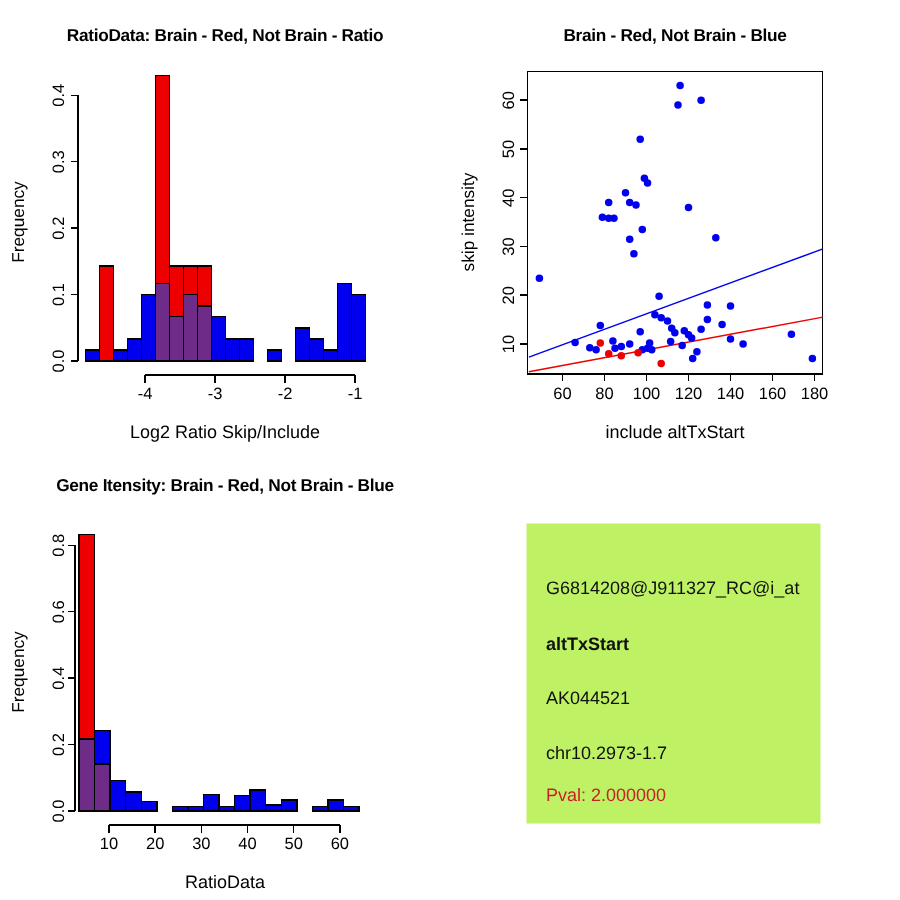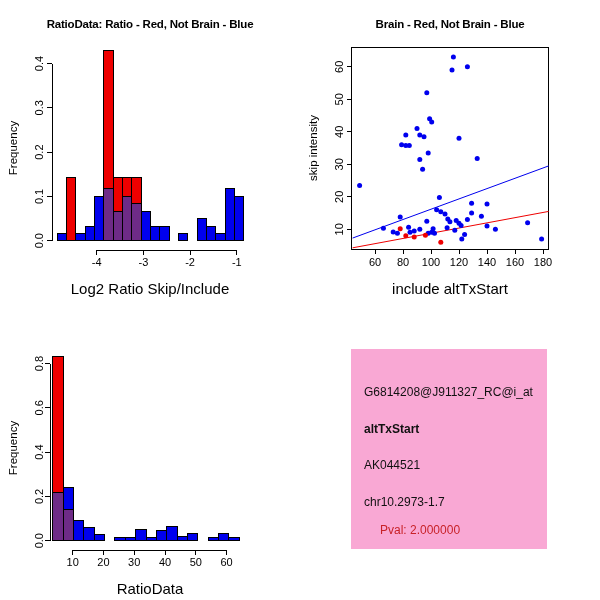--- a/index.html
+++ b/index.html
@@ -4,26 +4,26 @@
 <style>
   html,body{margin:0;padding:0;background:#ffffff;}
   body{width:600px;height:600px;font-family:"Liberation Sans",sans-serif;}
   .canvas{position:relative;width:600px;height:600px;background:#ffffff;overflow:hidden;}
   .panel{position:absolute;width:300px;height:300px;}
   #p-tl{left:0;top:0;} #p-tr{left:300px;top:0;} #p-bl{left:0;top:300px;} #p-br{left:300px;top:300px;}
   .panel svg{position:absolute;left:0;top:0;}
   .chart-title{position:absolute;left:150px;top:24px;transform:translate(-50%,-50%);
     font-weight:bold;font-size:11.5px;letter-spacing:-0.2px;white-space:nowrap;color:#000;}
   .xlab{position:absolute;left:150px;top:288px;transform:translate(-50%,-50%);
-    font-size:15px;color:#000;white-space:nowrap;}
+    font-size:12px;color:#000;white-space:nowrap;}
   .ylab{position:absolute;left:13px;top:148px;transform:translate(-50%,-50%) rotate(-90deg);
     font-size:11.5px;color:#000;white-space:nowrap;}
   .info-box{position:absolute;left:51px;top:49px;width:196px;height:200px;}
   .info-line{position:absolute;left:13px;font-size:12px;color:#111;white-space:nowrap;}
-  .il0{top:36px;} .il1{top:73px;font-weight:bold;} .il2{top:109px;text-align:right;} .il3{top:146px;} .il4{top:174px;margin-left:16px;}
+  .il0{top:36px;} .il1{top:73px;font-weight:bold;} .il2{top:109px;text-align:right;} .il3{top:146px;} .il4{top:174px;}
   svg text{font-family:"Liberation Sans",sans-serif;font-size:11px;fill:#000;}
 </style>
 </head>
 <body>
 
 <div class="canvas">
 
   <section class="panel" id="p-tl">
     <svg id="svg-ratio_hist" width="300" height="300">
         <g>
@@ -72,21 +72,21 @@
           <rect x="150.40500000000003" y="226.081" width="9.340000000000002" height="14.619000000000002" fill="#0000EE" stroke="#000" stroke-width="1" shape-rendering="crispEdges"></rect>
           <rect x="159.74500000000003" y="226.081" width="9.340000000000002" height="14.619000000000002" fill="#0000EE" stroke="#000" stroke-width="1" shape-rendering="crispEdges"></rect>
           <rect x="178.425" y="233.16899999999998" width="9.340000000000002" height="7.531000000000001" fill="#0000EE" stroke="#000" stroke-width="1" shape-rendering="crispEdges"></rect>
           <rect x="197.10500000000002" y="218.54999999999998" width="9.340000000000002" height="22.150000000000002" fill="#0000EE" stroke="#000" stroke-width="1" shape-rendering="crispEdges"></rect>
           <rect x="206.44500000000005" y="226.081" width="9.340000000000002" height="14.619000000000002" fill="#0000EE" stroke="#000" stroke-width="1" shape-rendering="crispEdges"></rect>
           <rect x="215.78500000000003" y="233.16899999999998" width="9.340000000000002" height="7.531000000000001" fill="#0000EE" stroke="#000" stroke-width="1" shape-rendering="crispEdges"></rect>
           <rect x="225.12500000000006" y="188.86899999999997" width="9.340000000000002" height="51.831" fill="#0000EE" stroke="#000" stroke-width="1" shape-rendering="crispEdges"></rect>
           <rect x="234.46500000000003" y="196.39999999999998" width="9.340000000000002" height="44.300000000000004" fill="#0000EE" stroke="#000" stroke-width="1" shape-rendering="crispEdges"></rect>
         </g>
       </svg>
-    <div class="chart-title">RatioData: Ratio - Red, Not Brain - Blue</div>
+    <div class="chart-title">RatioData: Brain - Red, Not Brain - Ratio</div>
     <div class="ylab">Frequency</div>
     <div class="xlab">Log2 Ratio Skip/Include</div>
   </section>
 
   <section class="panel" id="p-tr">
     <svg id="svg-scatter" width="300" height="300">
         <rect x="51.7" y="47.7" width="196.60000000000002" height="201.60000000000002" fill="none" stroke="#000000" stroke-width="1" shape-rendering="crispEdges"></rect>
         <g>
           <line x1="75" y1="249.3" x2="75" y2="254.3" stroke="#000000" stroke-width="1" shape-rendering="crispEdges"></line>
           <text x="75" y="263" text-anchor="middle" dominant-baseline="middle">60</text>
@@ -234,26 +234,27 @@
           <rect x="146.02490999999998" y="237.82049999999998" width="10.36949" height="2.8794999999999997" fill="#0000EE" stroke="#000" stroke-width="1" shape-rendering="crispEdges"></rect>
           <rect x="156.39440000000002" y="230.28949999999998" width="10.36949" height="10.4105" fill="#0000EE" stroke="#000" stroke-width="1" shape-rendering="crispEdges"></rect>
           <rect x="166.76389" y="226.7455" width="10.36949" height="13.9545" fill="#0000EE" stroke="#000" stroke-width="1" shape-rendering="crispEdges"></rect>
           <rect x="177.13338" y="236.713" width="10.36949" height="3.9869999999999997" fill="#0000EE" stroke="#000" stroke-width="1" shape-rendering="crispEdges"></rect>
           <rect x="187.50287" y="233.39049999999997" width="10.36949" height="7.309500000000001" fill="#0000EE" stroke="#000" stroke-width="1" shape-rendering="crispEdges"></rect>
           <rect x="208.24185" y="237.82049999999998" width="10.36949" height="2.8794999999999997" fill="#0000EE" stroke="#000" stroke-width="1" shape-rendering="crispEdges"></rect>
           <rect x="218.61133999999998" y="233.39049999999997" width="10.36949" height="7.309500000000001" fill="#0000EE" stroke="#000" stroke-width="1" shape-rendering="crispEdges"></rect>
           <rect x="228.98083000000003" y="237.82049999999998" width="10.36949" height="2.8794999999999997" fill="#0000EE" stroke="#000" stroke-width="1" shape-rendering="crispEdges"></rect>
         </g>
       </svg>
+    <div class="chart-title">Gene Itensity: Brain - Red, Not Brain - Blue</div>
     <div class="ylab">Frequency</div>
     <div class="xlab">RatioData</div>
   </section>
 
   <section class="panel" id="p-br">
-    <div class="info-box" id="info-box" style="background: #f9a8d4;">
+    <div class="info-box" id="info-box" style="background: #bef264;">
       <div class="info-line il0">G6814208@J911327_RC@i_at</div>
       <div class="info-line il1">altTxStart</div>
       <div class="info-line il2">AK044521</div>
       <div class="info-line il3">chr10.2973-1.7</div>
       <div class="info-line il4" id="pval-line" style="color: rgb(200, 34, 40);">Pval: 2.000000</div>
     </div>
   </section>
 
 </div>
 

